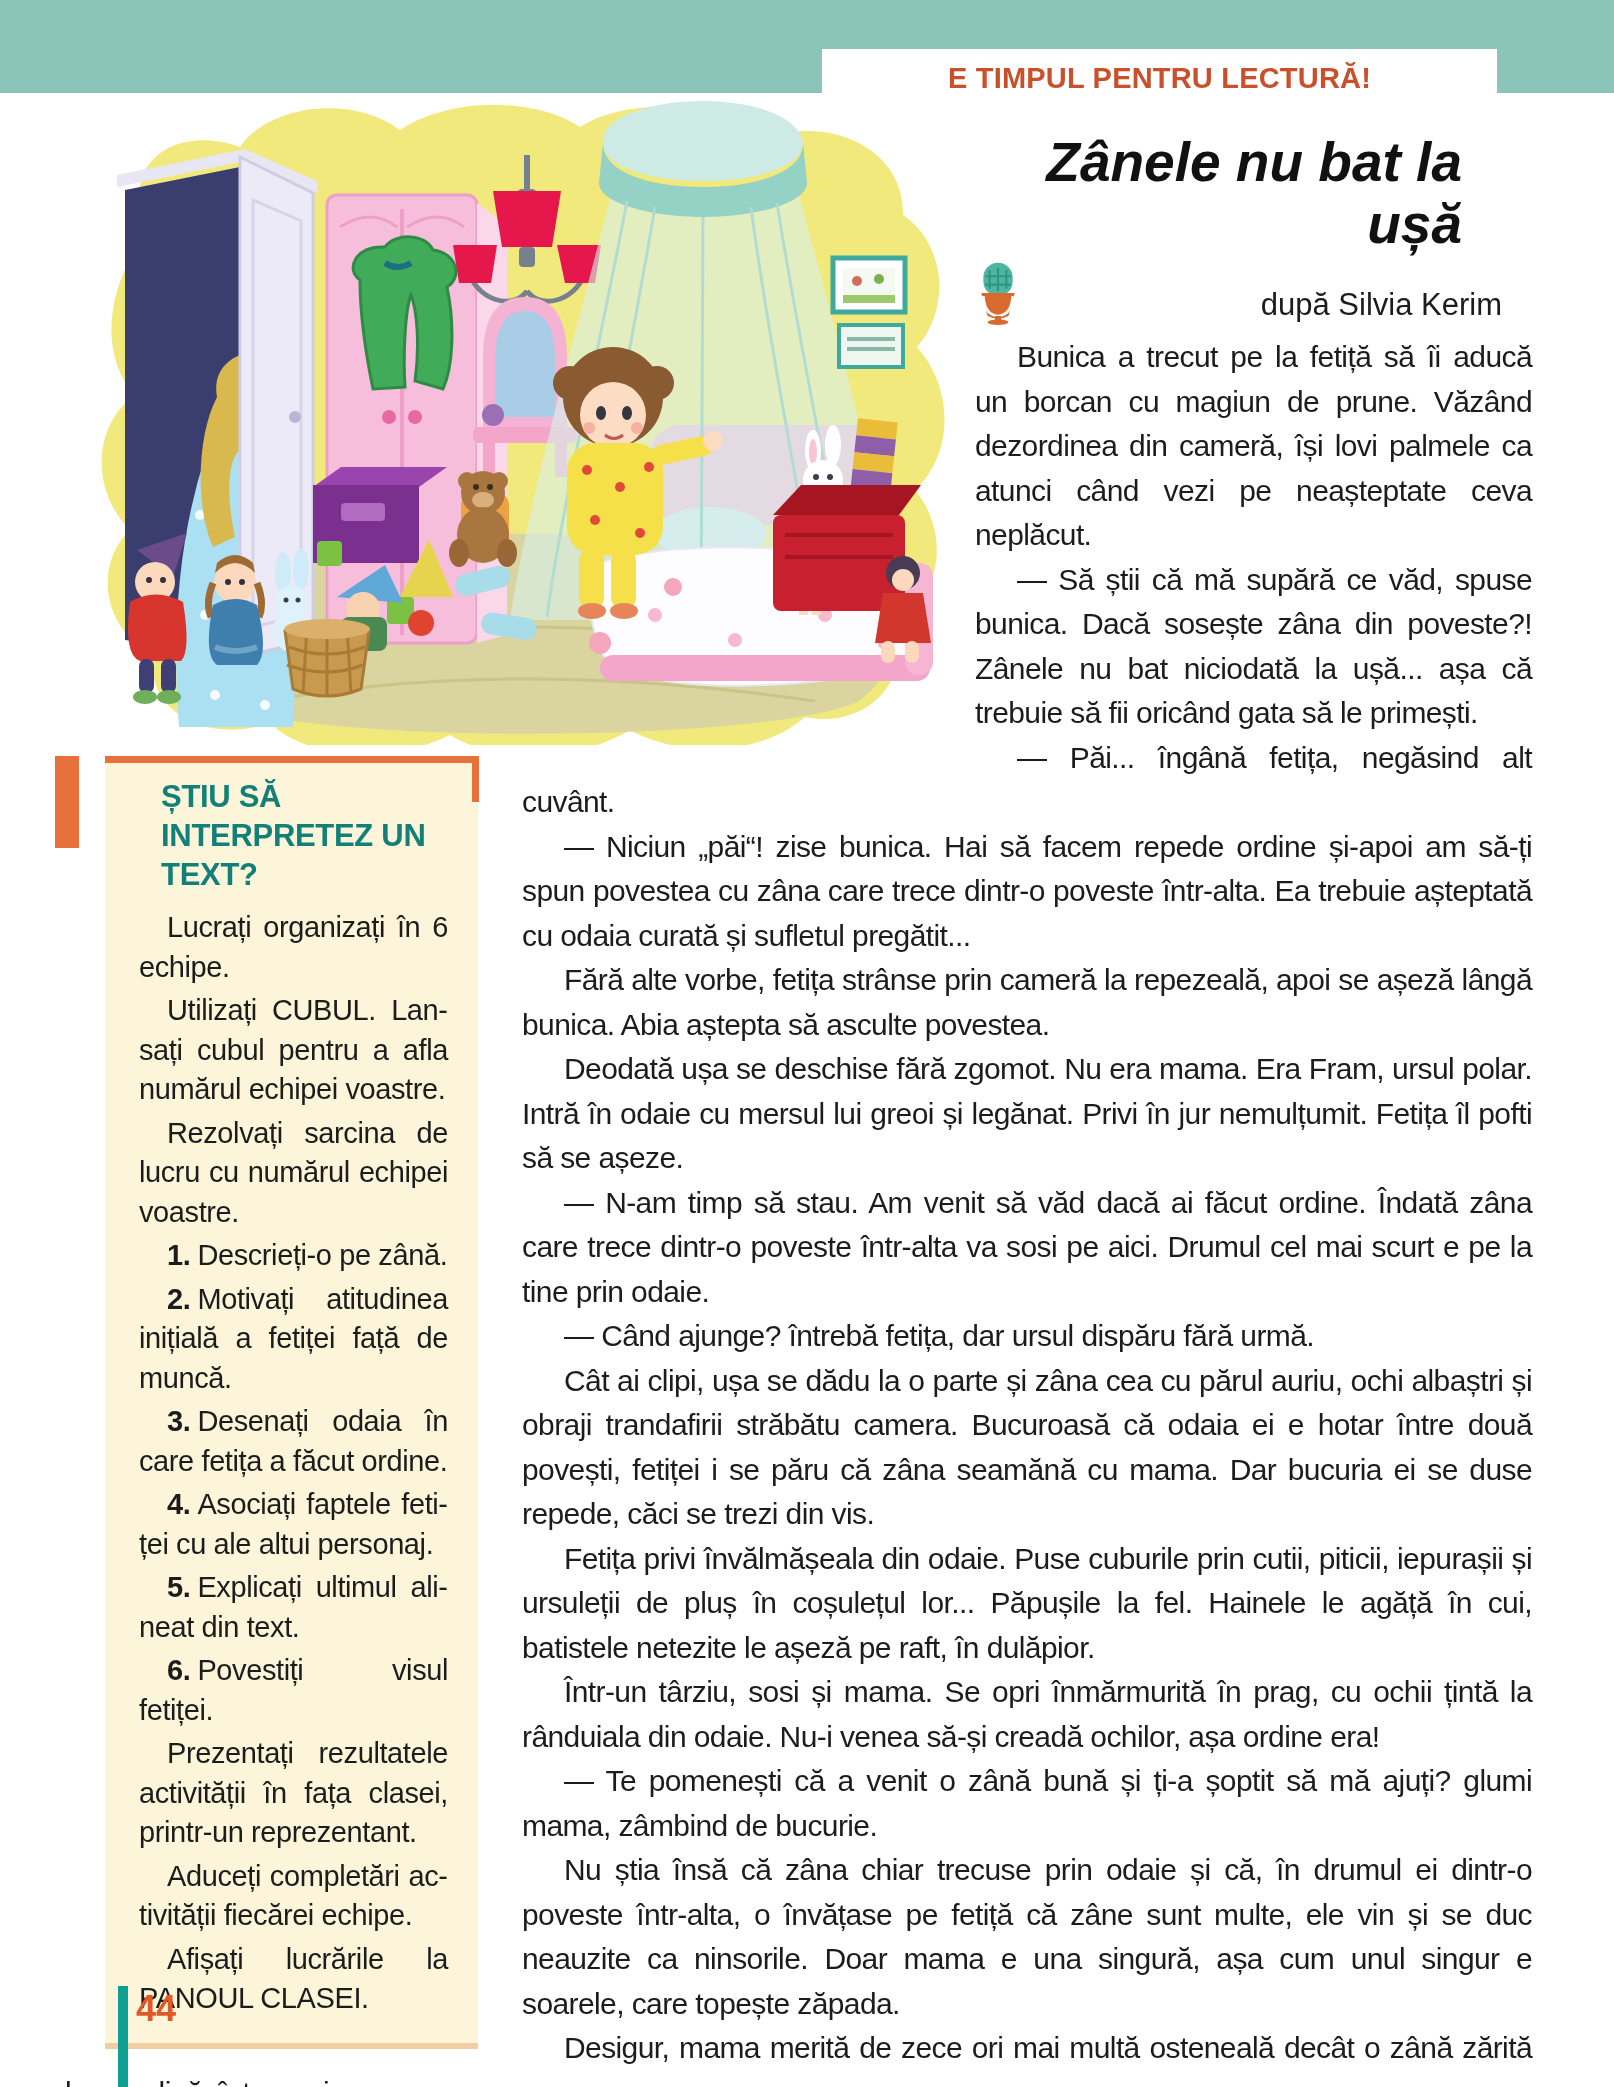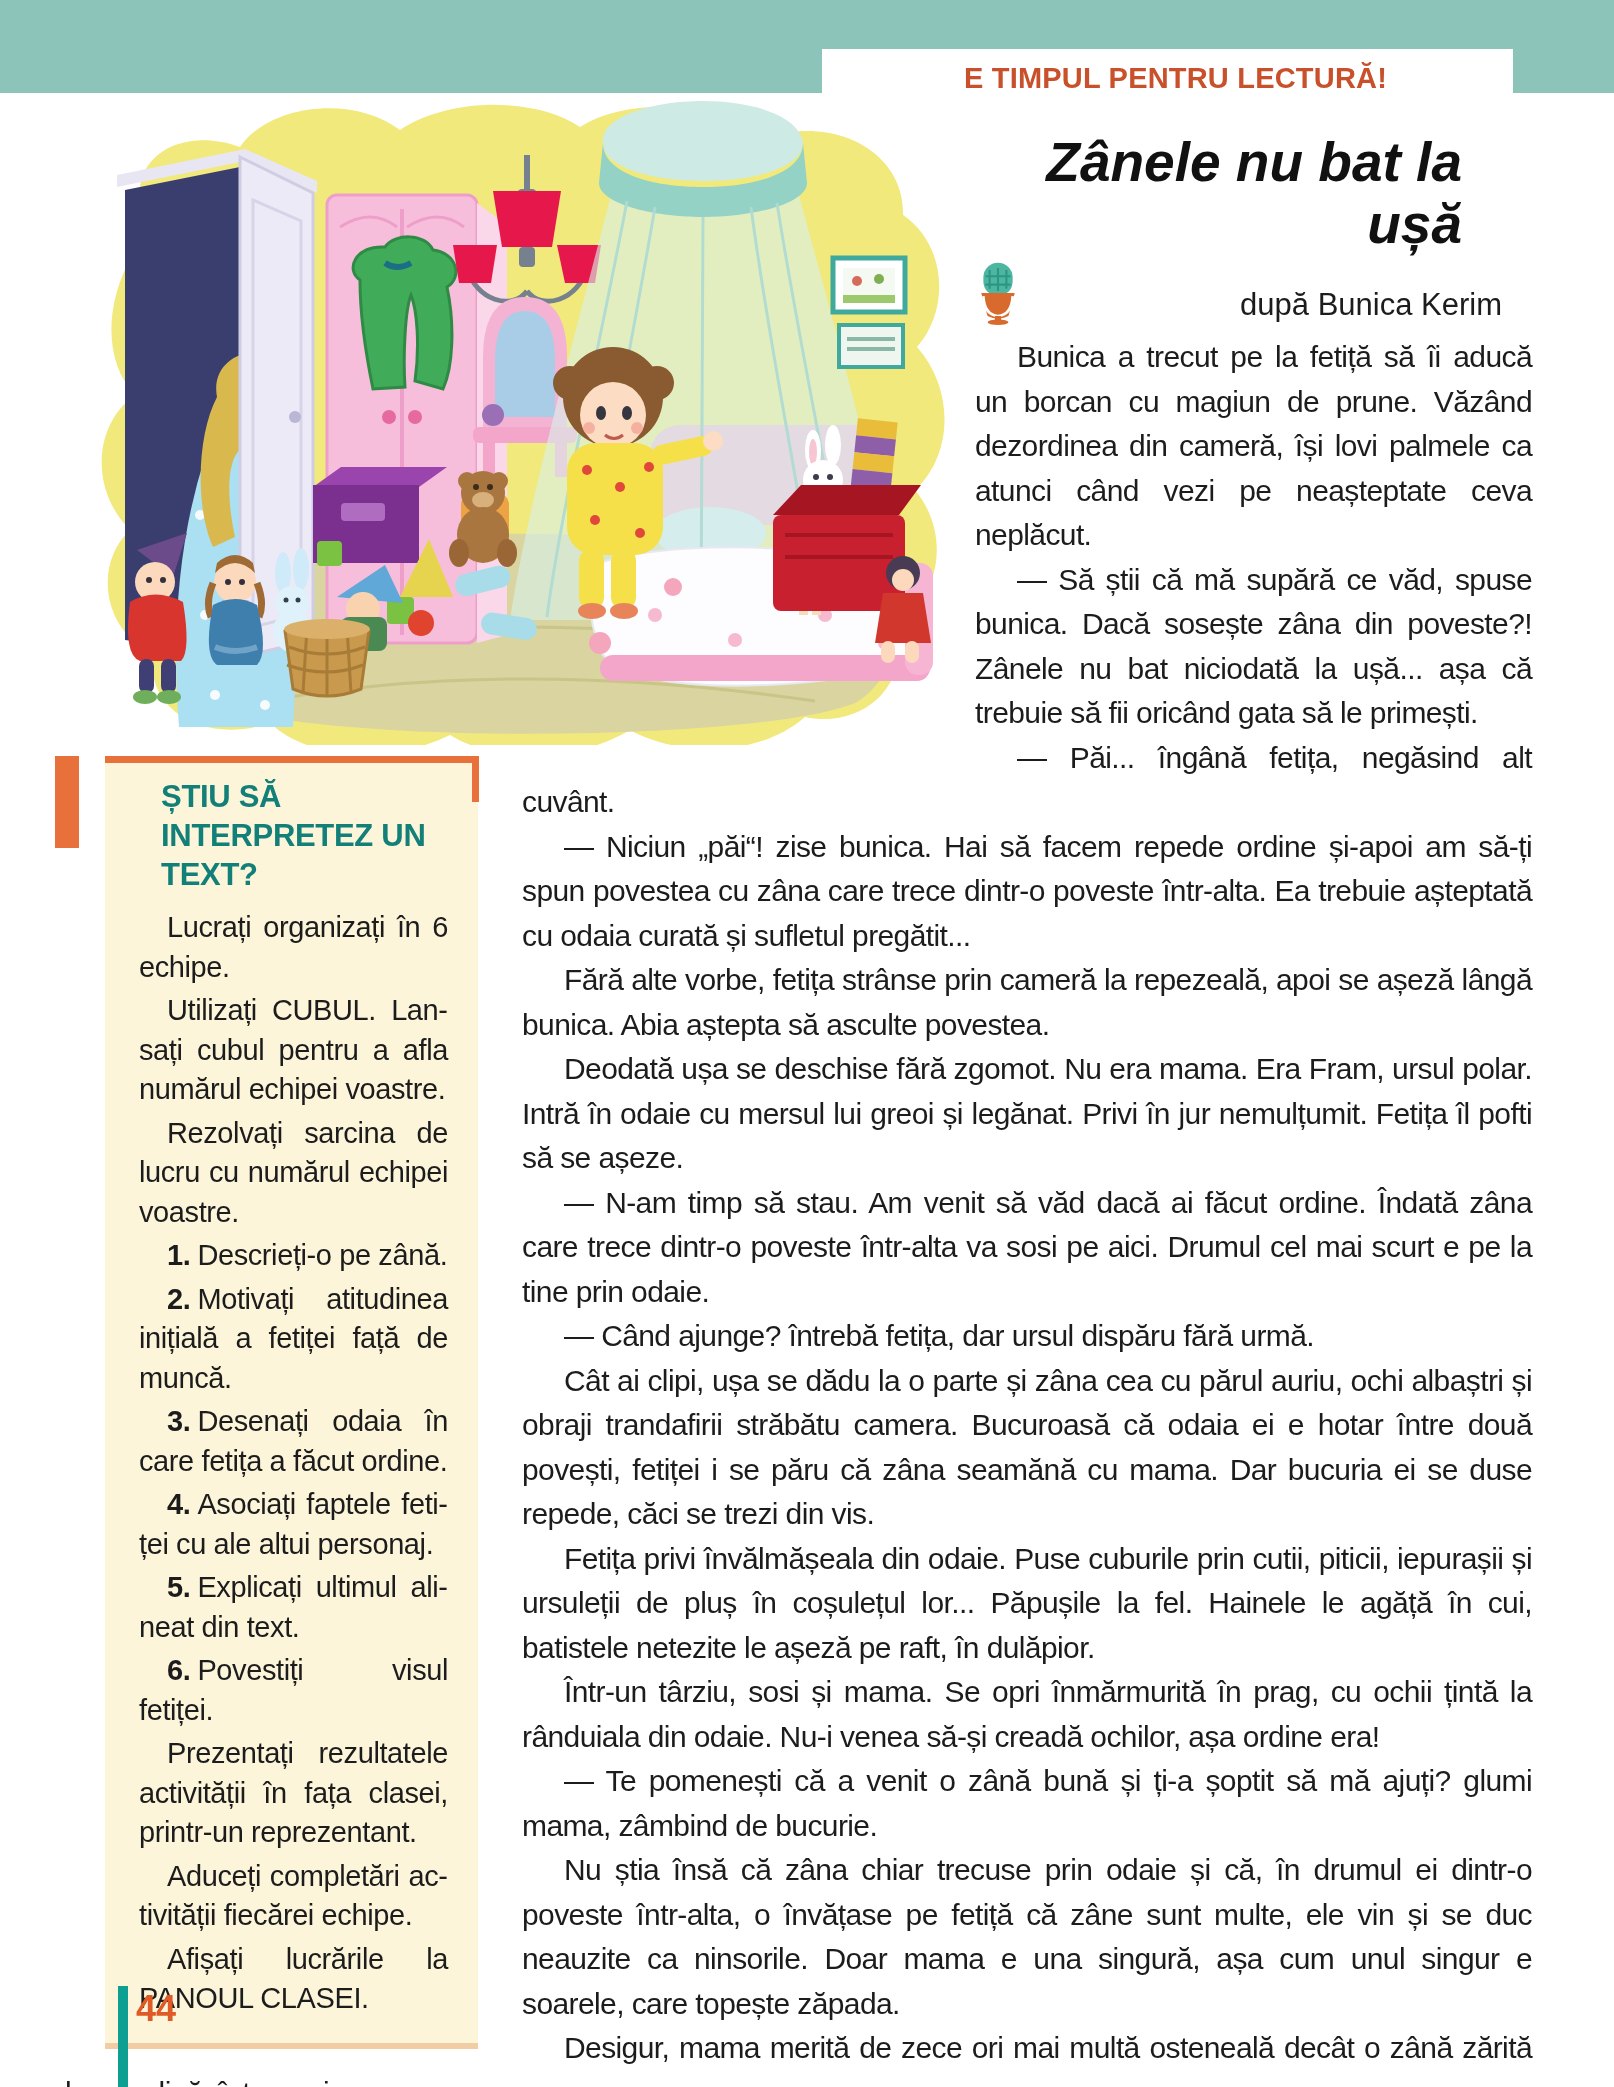--- a/index.html
+++ b/index.html
@@ -2,21 +2,21 @@
 <html lang="ro"><head>
 <meta charset="utf-8">
 <style>
   html,body{margin:0;padding:0;background:#fff;}
   body{position:relative;width:1614px;height:2087px;overflow:hidden;
        font-family:"Liberation Sans",sans-serif;color:#1c1c1c;}
 
   
   .top-bar{position:absolute;left:0;top:0;width:1614px;height:93px;background:#8cc4ba;}
   .header-box{position:absolute;left:822px;top:49px;width:675px;height:58px;background:#ffffff;
-              display:flex;align-items:center;justify-content:center;padding-left:16px;}
+              display:flex;align-items:center;justify-content:center;}
   .header-label{color:#c8502a;font-weight:bold;font-size:29px;letter-spacing:.2px;}
 
   
   .content{position:absolute;left:55px;top:95px;width:1477px;}
   .illustration-float{float:left;width:890px;height:650px;margin:0 30px 8px 0;}
   .illustration-float svg{display:block;width:890px;height:650px;}
 
   .title-block{margin-top:36px;text-align:right;padding-right:70px;}
   .story-title{font-style:italic;font-weight:600;font-size:55px;line-height:62px;color:#111;}
   .byline{display:flex;align-items:flex-end;justify-content:space-between;margin-top:4px;padding-right:30px;height:66px;}
@@ -285,21 +285,21 @@
   </div>
   <div class="byline">
     <svg class="mic" viewBox="0 0 44 60">
       <rect x="8" y="1" width="28" height="32" rx="14" fill="#4db6a0"></rect>
       <path d="M14,8 v18 M22,6 v22 M30,8 v18 M10,14 h24 M10,22 h24" stroke="#2e9583" stroke-width="2" fill="none"></path>
       <path d="M6,30 L38,30 L32,52 Q22,57 12,52 Z" fill="#d96a2e"></path>
       <path d="M8,33 Q9,51 22,52 Q35,51 36,33" stroke="#ffffff" stroke-width="2.5" fill="none"></path>
       <rect x="19" y="52" width="6" height="5" fill="#d96a2e"></rect>
       <ellipse cx="22" cy="58" rx="10" ry="2.6" fill="#d96a2e"></ellipse>
     </svg>
-    <span class="attribution">după Bunica Kerim</span>
+    <span class="attribution">după Silvia Kerim</span>
   </div>
 
   <div class="sidebar">
     <div class="notch"></div>
     <div class="tab-right"></div>
     <div class="sb-heading">ȘTIU SĂ INTERPRETEZ UN TEXT?</div>
     <p><span class="num"></span><span>Lucrați organizați în 6 echipe.</span></p>
     <p><span class="num"></span><span>Utilizați CUBUL. Lan­sați cubul pentru a afla numărul echipei voastre.</span></p>
     <p><span class="num"></span><span>Rezolvați sarcina de lucru cu numărul echipei voastre.</span></p>
     <p><span class="num">1.</span><span>Descrieți-o pe zână.</span></p>

